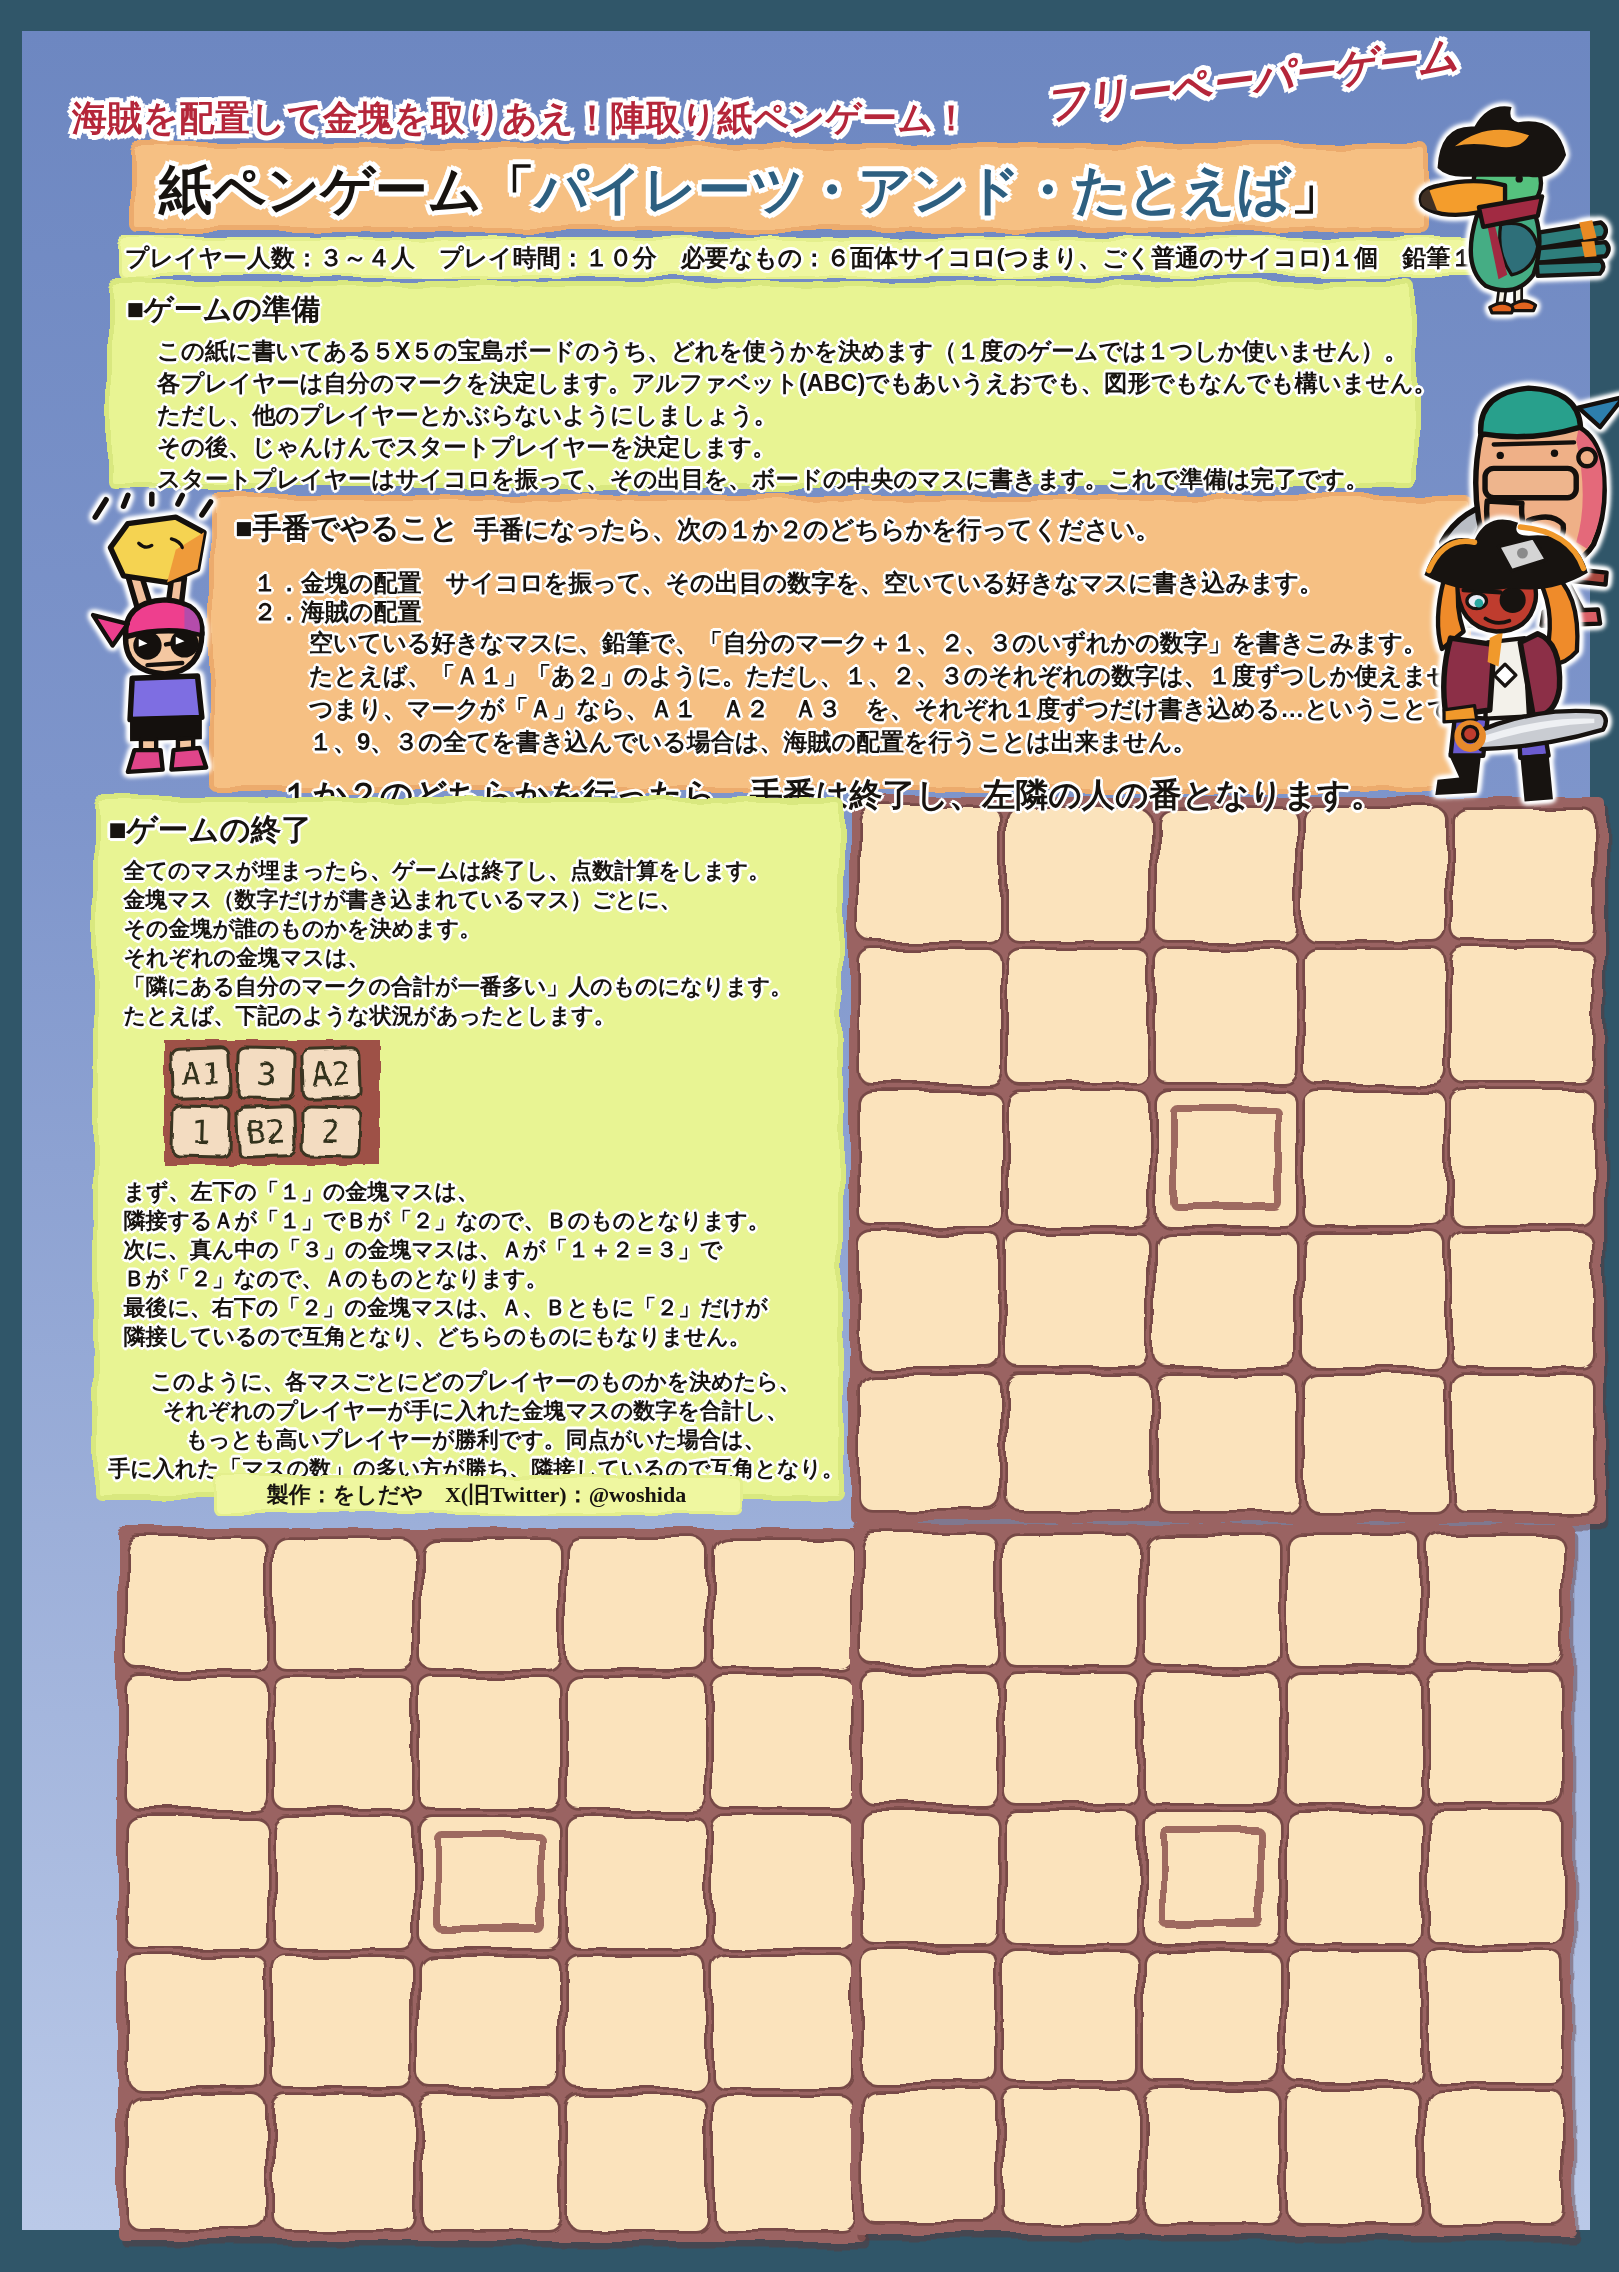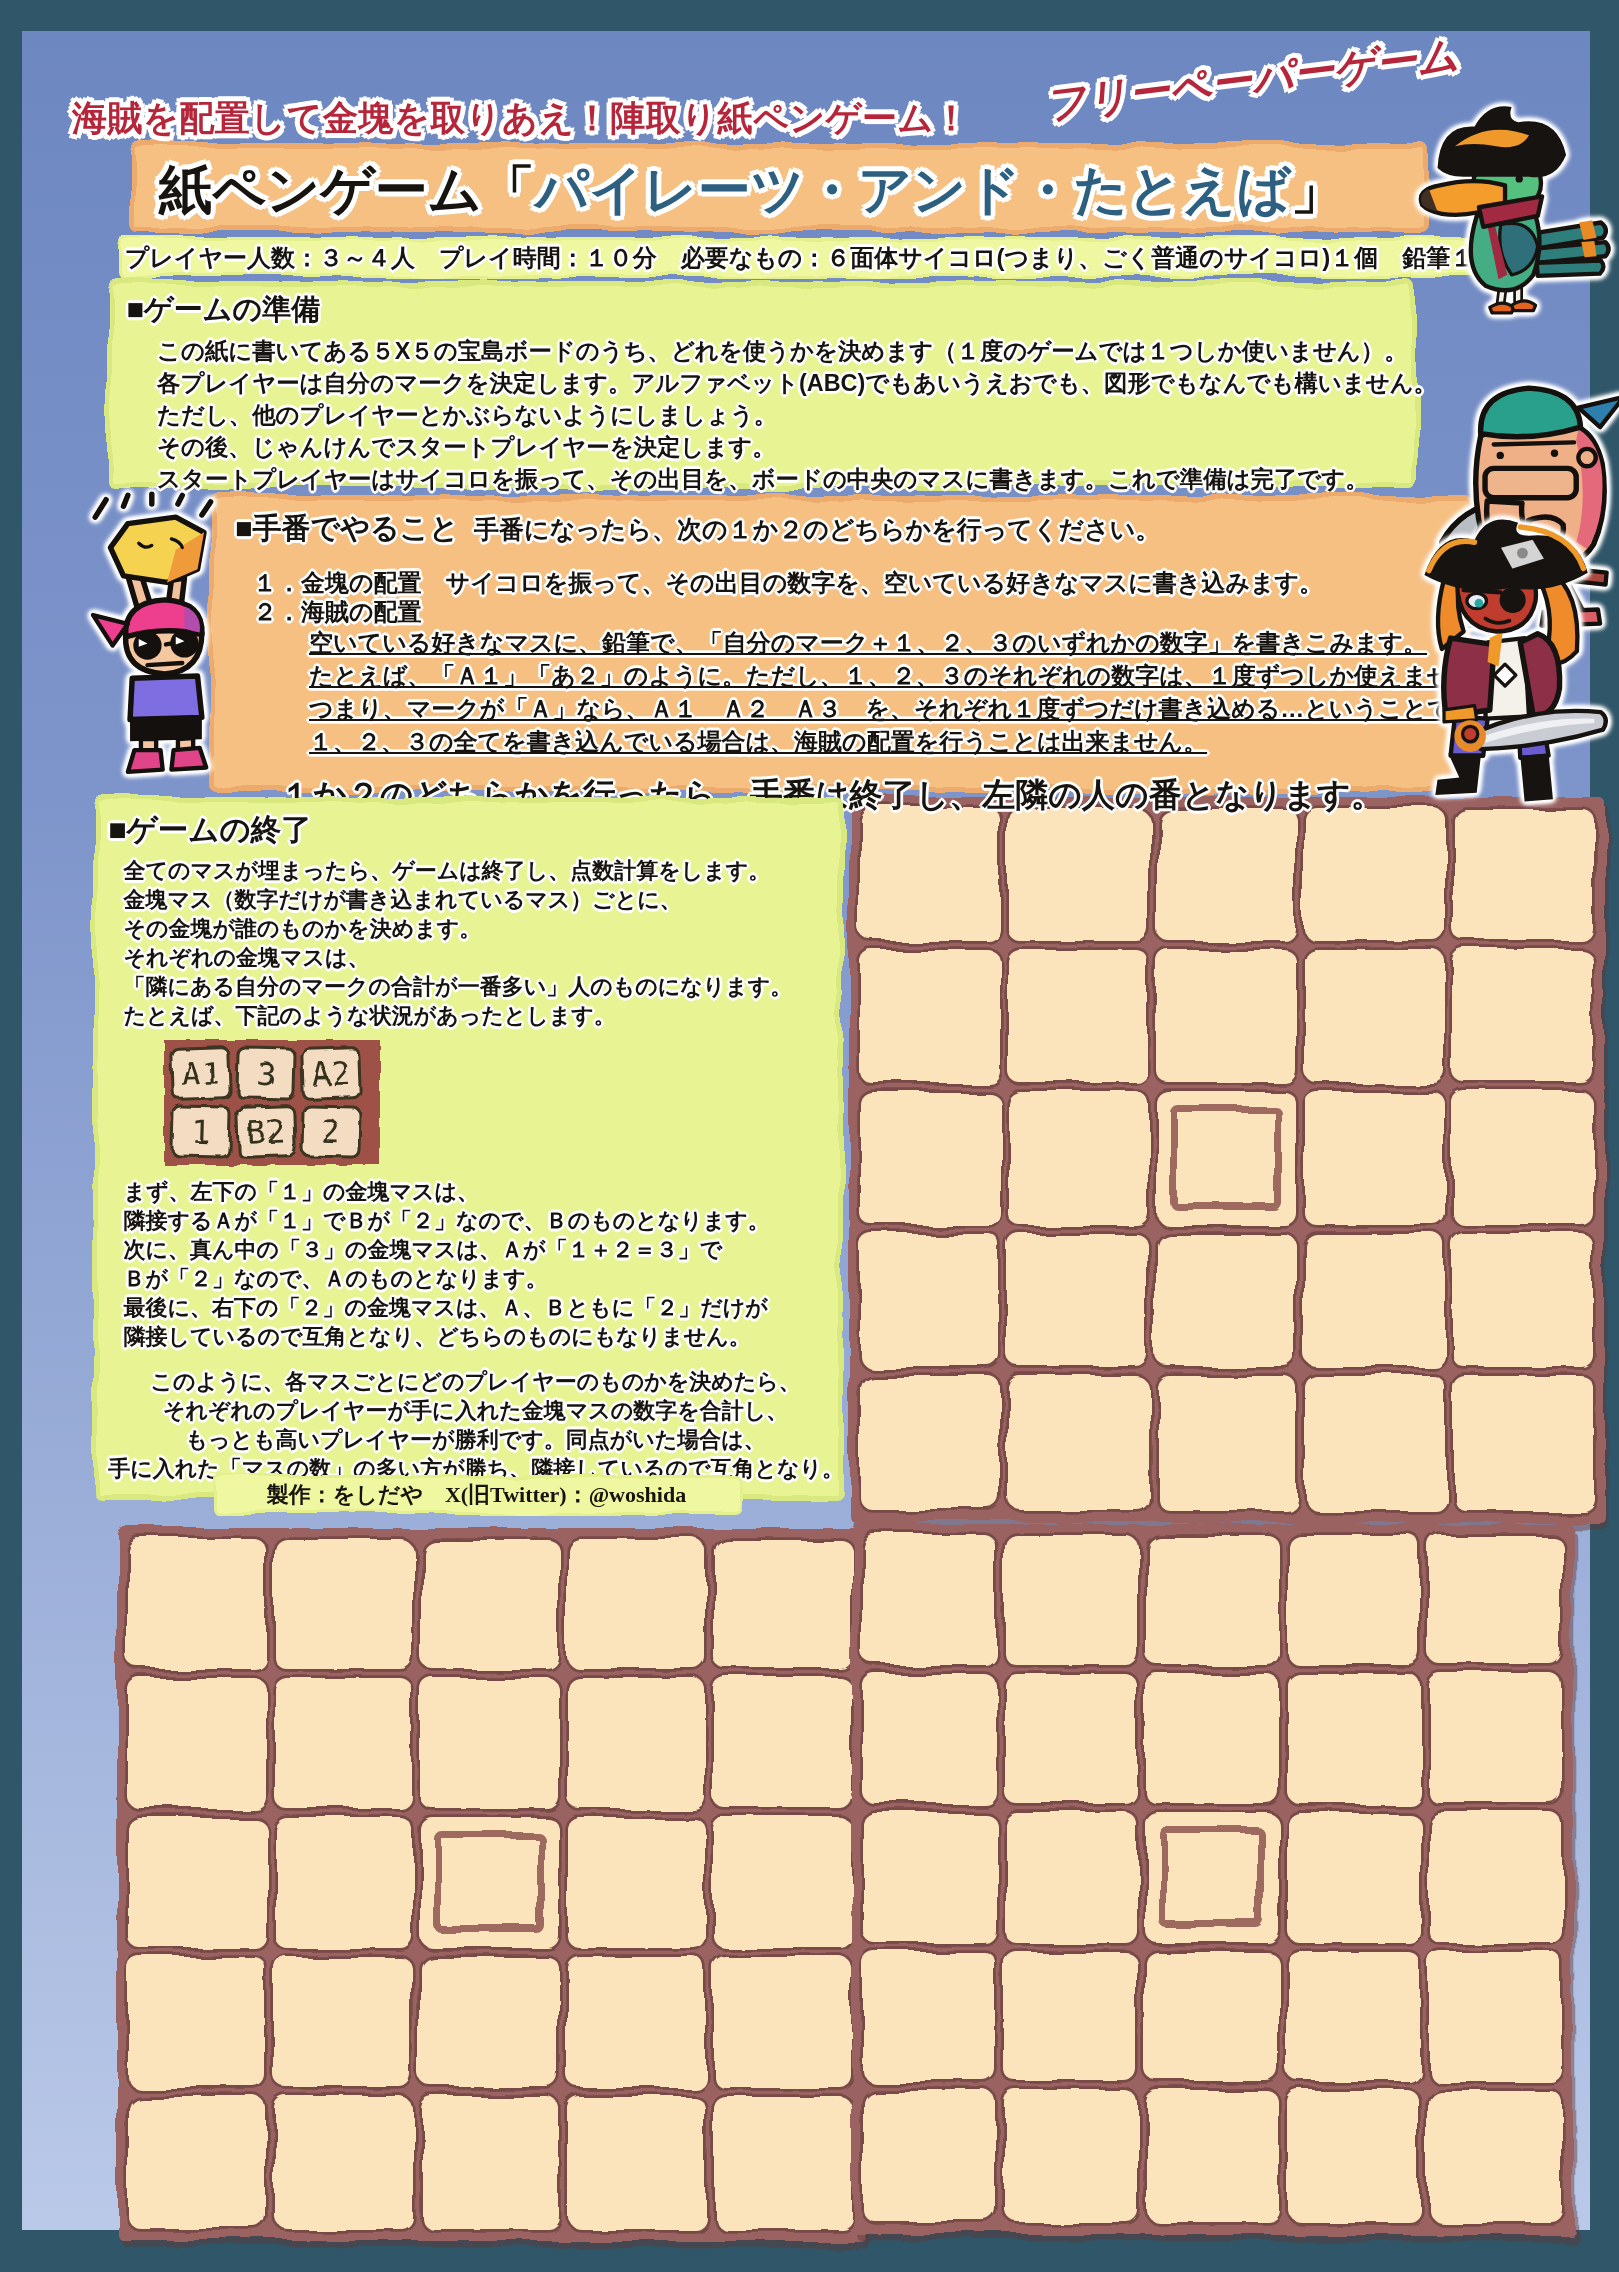--- a/index.html
+++ b/index.html
@@ -41,21 +41,21 @@
   
   #setupbox{left:85px;top:250px;width:1309px;height:207px;z-index:2;}
   #setupbox .heading{margin:9.8px 0 4.4px 19.6px;font-size:29px;}
   #setupbox .tl{margin-left:50px;font-size:23.4px;line-height:32px;white-space:nowrap;}
   
   #turnbox{left:187px;top:464px;width:1239px;height:297px;z-index:2;padding-left:24px;}
   #turnbox .headrow{margin:14px 0 0 26px;font-size:29px;white-space:nowrap;}
   #turnbox .headnote{font-size:25px;margin-left:15.2px;}
   #turnbox .item{margin-left:44px;font-size:24px;line-height:29px;white-space:nowrap;}
   #turnbox .item1{margin-top:19.6px;}
-  #turnbox .sub{margin-left:100px;font-size:24px;line-height:33px;white-space:nowrap;text-decoration:underline;}
+  #turnbox .sub{margin-left:100px;font-size:24px;line-height:33px;white-space:nowrap;}
   #turnbox .footer{margin:15.2px 0 0 71px;font-size:33px;white-space:nowrap;}
   
   #endbox{left:71px;top:766px;width:750px;height:702px;z-index:2;}
   #endbox .heading{margin:13px 0 5.4px 15.2px;font-size:30.5px;}
   #endbox .tl{margin-left:30.5px;font-size:22px;line-height:29px;white-space:nowrap;}
   #endbox .closing{margin-left:15.2px;text-align:center;}
   #endbox .gap{height:16.3px;}
   
   #minigrid{margin:9.8px 0 12px 71px;width:202px;display:grid;
     grid-template-columns:repeat(3,60px);grid-auto-rows:53px;gap:4.9px;padding:7px;
@@ -136,21 +136,21 @@
     <div class="roughbg bg-orange"></div>
     <div class="boxcontent">
       <div class="headrow ol">
         <span>■手番でやること</span><span class="headnote">手番になったら、次の１か２のどちらかを行ってください。</span>
       </div>
       <div class="item item1 ol">１．金塊の配置　サイコロを振って、その出目の数字を、空いている好きなマスに書き込みます。</div>
       <div class="item ol">２．海賊の配置</div>
       <div class="sub ol">空いている好きなマスに、鉛筆で、「自分のマーク＋１、２、３のいずれかの数字」を書きこみます。</div>
       <div class="sub ol">たとえば、「Ａ１」「あ２」のように。ただし、１、２、３のそれぞれの数字は、１度ずつしか使えません。</div>
       <div class="sub ol">つまり、マークが「Ａ」なら、Ａ１　Ａ２　Ａ３　を、それぞれ１度ずつだけ書き込める…ということです。</div>
-      <div class="sub ol">１、２、３の全てを書き込んでいる場合は、海賊の配置を行うことは出来ません。</div>
+      <div class="sub ol">１、9、３の全てを書き込んでいる場合は、海賊の配置を行うことは出来ません。</div>
       <div class="footer ol">１か２のどちらかを行ったら、手番は終了し、左隣の人の番となります。</div>
     </div>
   </div>
 
   <div id="endbox" class="abs">
     <div class="roughbg bg-green"></div>
     <div class="boxcontent">
       <div class="heading ol">■ゲームの終了</div>
       <div class="tl ol">全てのマスが埋まったら、ゲームは終了し、点数計算をします。</div>
       <div class="tl ol">金塊マス（数字だけが書き込まれているマス）ごとに、</div>

